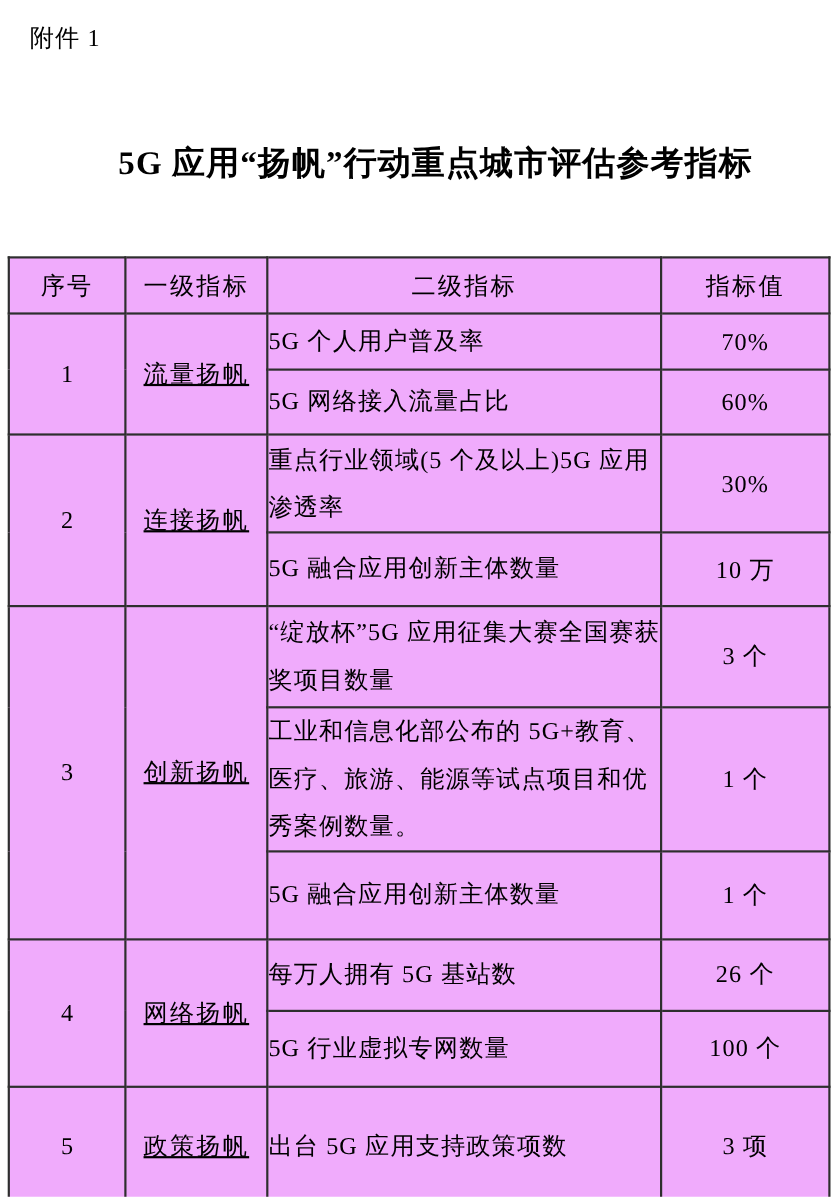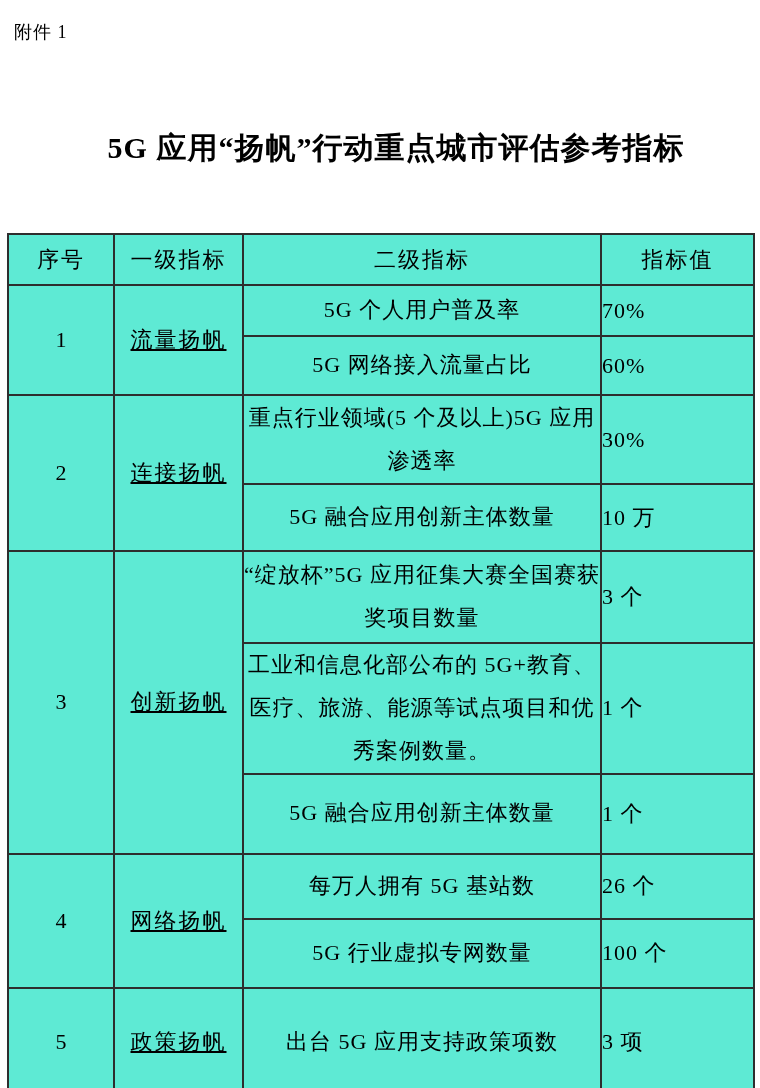--- a/index.html
+++ b/index.html
@@ -2,45 +2,45 @@
 <html><head>
 <meta charset="utf-8">
 <style>
   html,body{margin:0;padding:0;}
   body{
     width:760px;height:1088px;position:relative;background:#ffffff;color:#000;
     font-family:"Liberation Serif","DejaVu Serif",serif;
     overflow:hidden;
   }
   .attachment{
-    position:absolute;left:14px;top:20px;
-    font-size:18px;letter-spacing:1px;
+    position:absolute;left:27px;top:20px;
+    font-size:22px;letter-spacing:1px;
   }
   .title{
     position:absolute;left:0;top:112px;width:760px;margin:16px;
     text-align:center;font-size:30px;font-weight:bold;letter-spacing:1px;
   }
   table.indicators{
     position:absolute;left:7px;top:233px;width:746px;
     border-collapse:collapse;table-layout:fixed;
   }
   .indicators th,.indicators td{
     border:2px solid #2e2e2e;
     font-size:22px;font-weight:normal;
     vertical-align:middle;
     padding:0;
-    background:#5eead4;
+    background:#f0abfc;
   }
   .indicators th{
     text-align:center;letter-spacing:2px;
   }
   .c-no{text-align:center;}
   .c-l1{text-align:center;letter-spacing:2px;text-decoration:underline;}
-  .c-l2{text-align:center;padding:8px 12px;line-height:1.95;letter-spacing:1px;}
-  .c-val{text-align:left;letter-spacing:1px;}
+  .c-l2{text-align:left;padding:8px 12px;line-height:1.95;letter-spacing:1px;}
+  .c-val{text-align:center;letter-spacing:1px;}
 </style>
 </head>
 <body>
 
 <div class="attachment">附件 1</div>
 
 <h1 class="title">5G 应用“扬帆”行动重点城市评估参考指标</h1>
 
 <table class="indicators">
   <colgroup>

